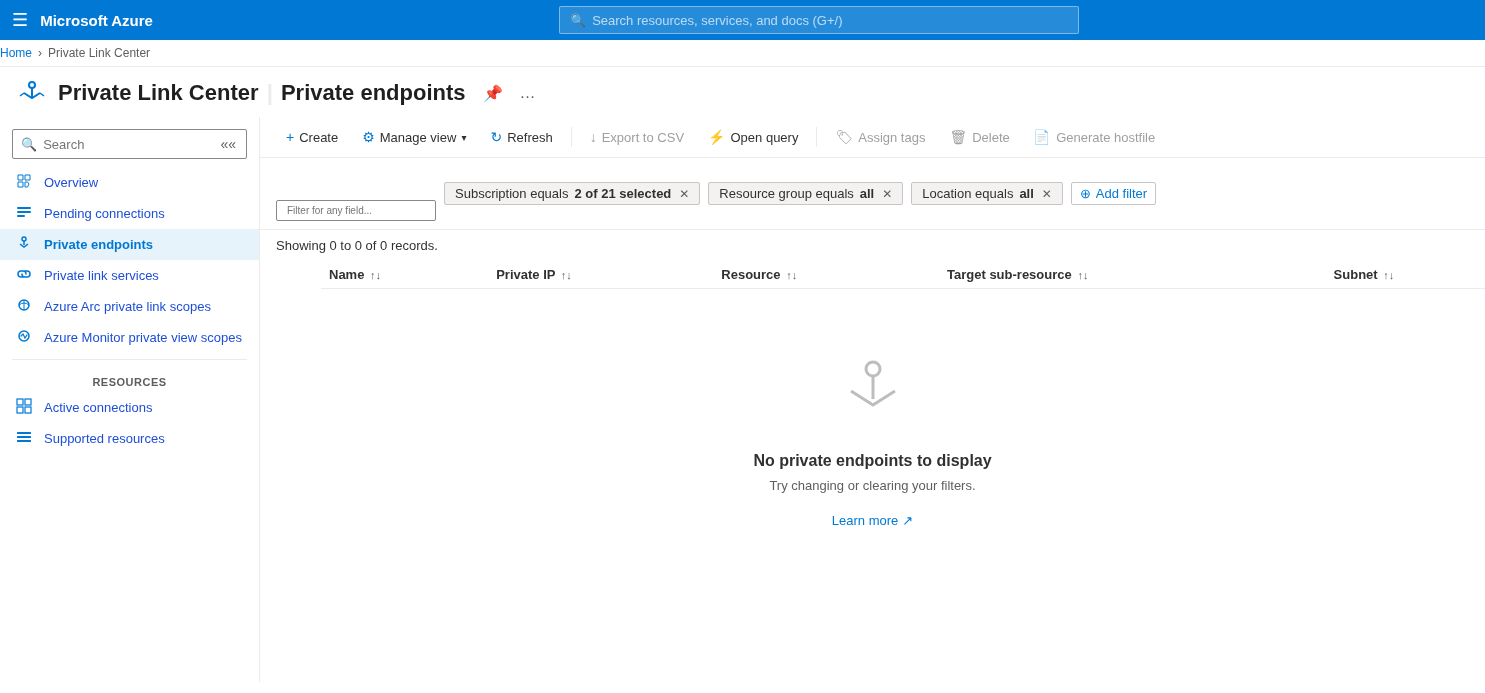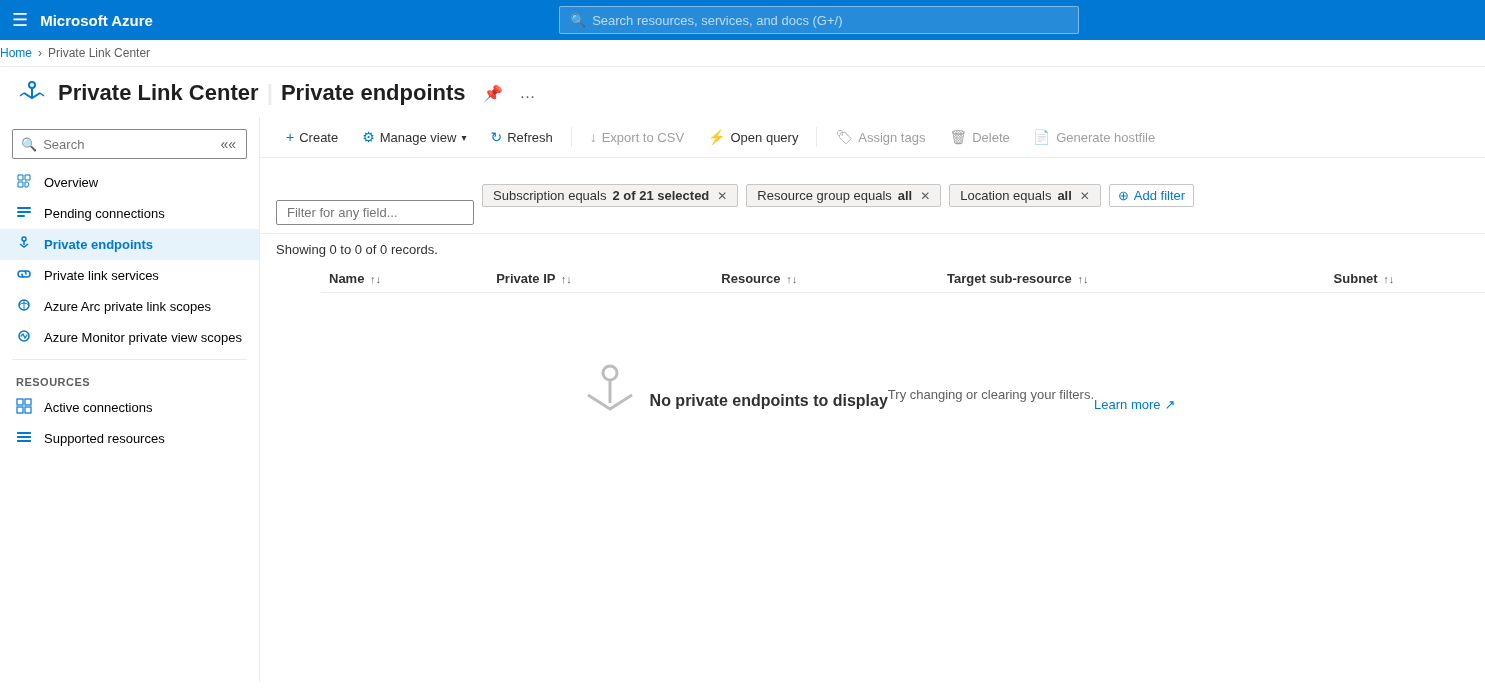--- a/index.html
+++ b/index.html
@@ -121,32 +121,33 @@
       color: #605e5c;
       font-size: 14px;
       padding: 2px;
     }
     .sidebar-item {
       display: flex;
       align-items: center;
       gap: 10px;
       padding: 6px 16px;
       cursor: pointer;
-      color: #000000;
+      color: #1d4ed8;
       font-size: 13px;
     }
     .sidebar-item.active { background: #e6f3fb; color: #0078d4; font-weight: 600; }
     .sidebar-item .si-icon { font-size: 15px; color: #0078d4; min-width: 18px; }
     .sidebar-section-label {
       font-size: 11px;
       font-weight: 700;
       text-transform: uppercase;
       color: #605e5c;
       padding: 10px 16px 4px;
       letter-spacing: 0.5px;
+      text-align: center;
     }
     .sidebar-divider { border-top: 1px solid #edebe9; margin: 6px 12px; }
 
     
     .content {
       flex: 1;
       padding: 0;
       overflow: hidden;
       display: flex;
       flex-direction: column;
@@ -185,21 +186,21 @@
       align-items: center;
       padding: 8px 16px;
       gap: 8px;
       flex-wrap: wrap;
       border-bottom: 1px solid #edebe9;
     }
     .filter-input {
       border: 1px solid #8a8886;
       border-radius: 2px;
       padding: 4px 10px;
-      font-size: 13px;
+      font-size: 10px;
       color: #605e5c;
       min-width: 160px;
       outline: none;
       cursor: text;
       margin-top: 34px;
     }
     .filter-tag {
       display: flex;
       align-items: center;
       gap: 6px;
@@ -256,21 +257,21 @@
       border-bottom: 1px solid #edebe9;
       white-space: nowrap;
       cursor: pointer;
       user-select: none;
     }
     .data-table th .sort-icon { font-size: 11px; color: #605e5c; margin-left: 2px; }
 
     
     .empty-state {
       display: flex;
-      flex-direction: row;
+      flex-direction: column;
       align-items: center;
       justify-content: center;
       padding: 60px 20px 40px;
       color: #605e5c;
     }
     .empty-icon {
       margin-bottom: 20px;
     }
     .empty-title {
       font-size: 16px;

